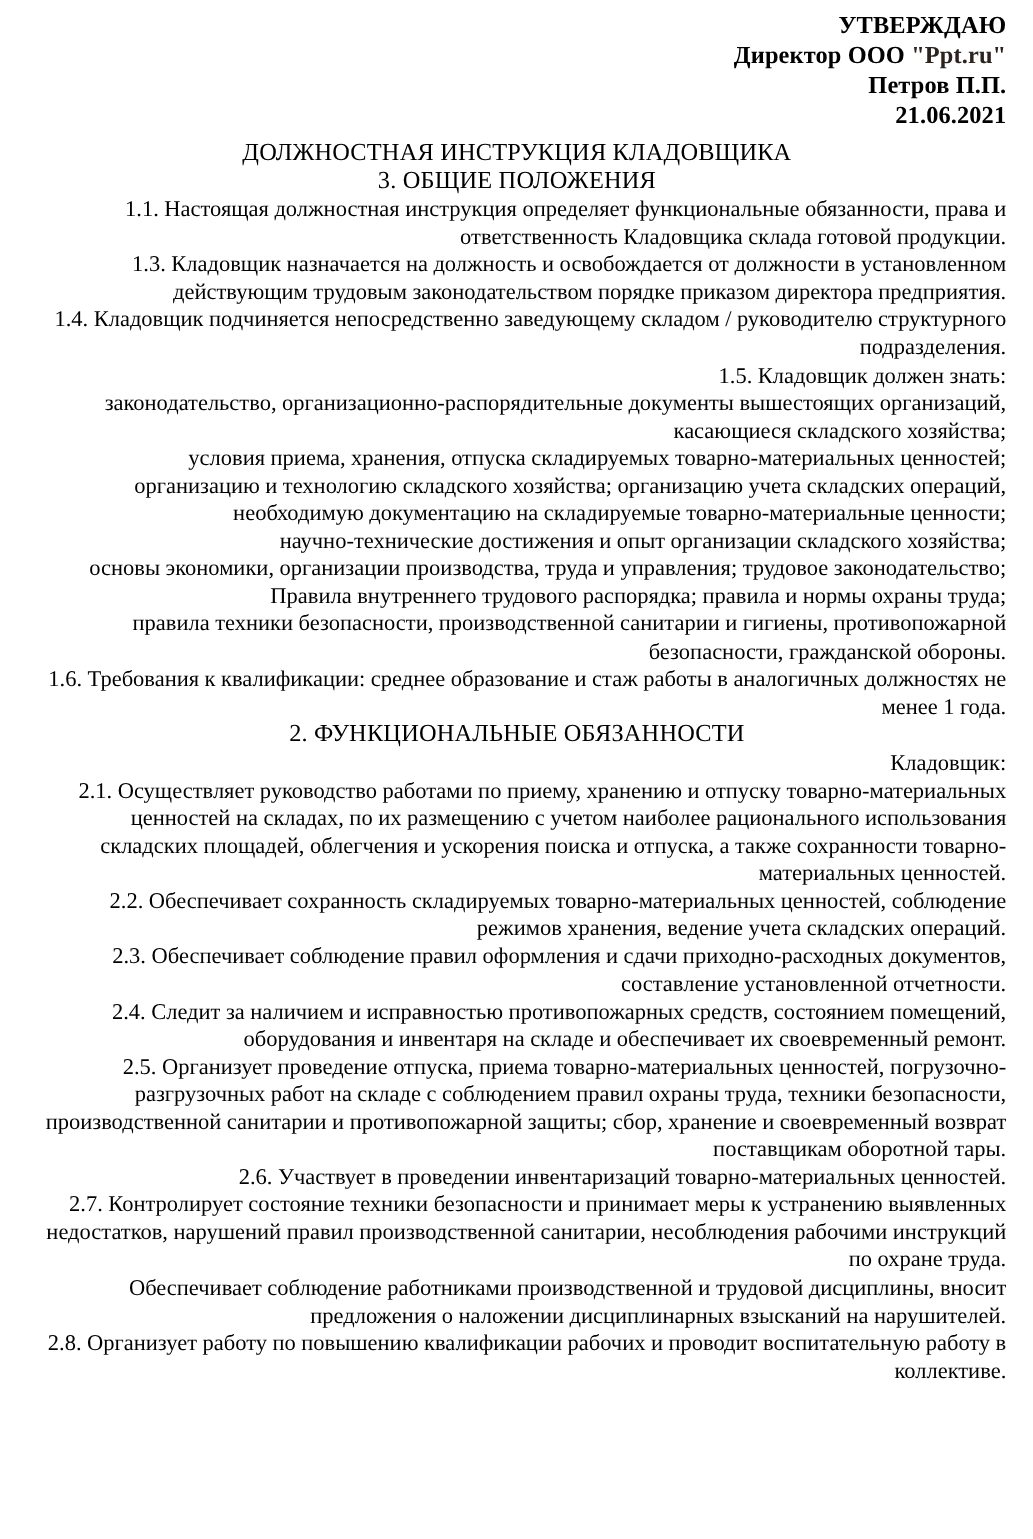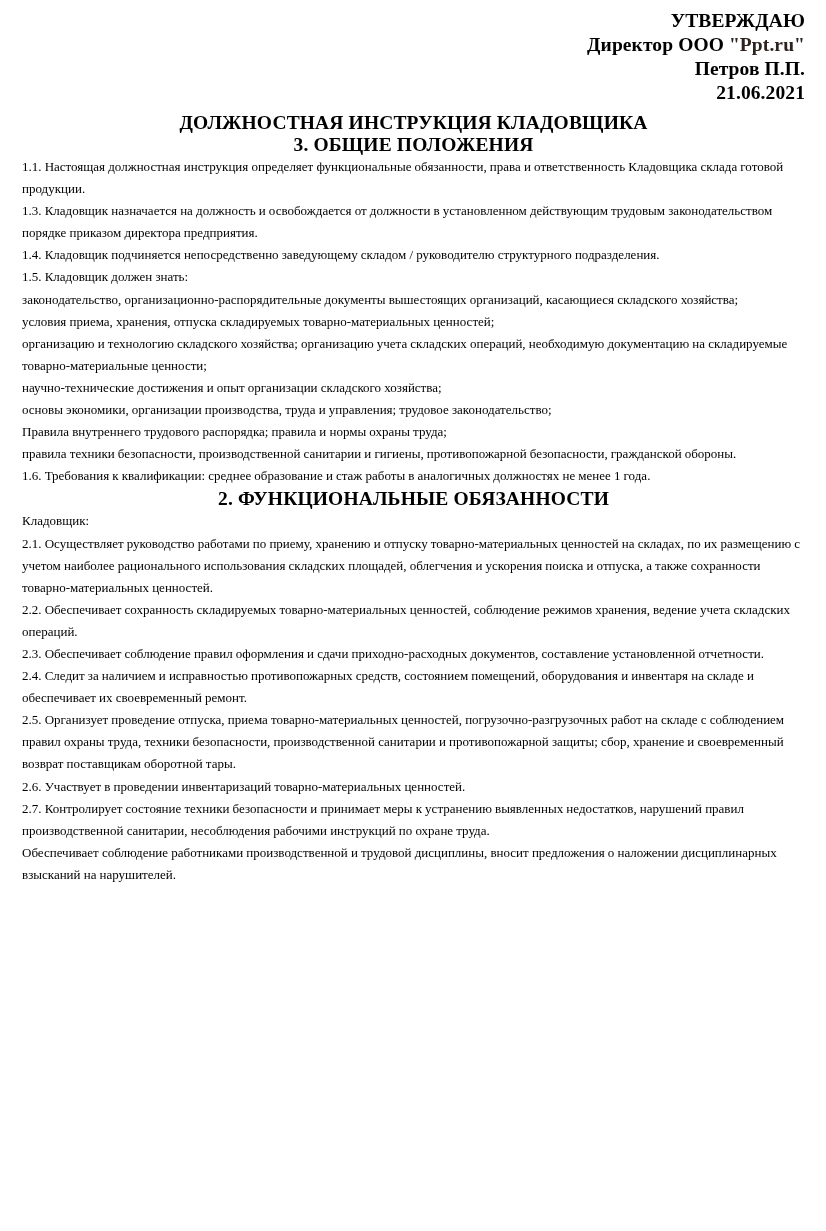--- a/index.html
+++ b/index.html
@@ -37,38 +37,38 @@
     white-space: pre;
   }
   .approval .brand {
     color: #2d231e;
   }
 
   
   .doc-title,
   .section-heading {
     text-align: center;
-    font-weight: bold;
+    font-weight: normal;
     font-size: 19.5px;
     line-height: 22px;
     letter-spacing: 0.15px;
     white-space: pre;
   }
   .doc-title {
     margin-top: 7px;
   }
   .section-heading.two {
     margin-top: 1px;
   }
 
   
   .body-block {
-    font-size: 13px;
+    font-size: 18px;
     line-height: 22.1px;
-    text-align: left;
+    text-align: right;
   }
   .para {
     margin: 0;
     text-indent: 0;
     max-width: 784px;
     word-spacing: -0.1px;
   }
 </style>
 </head>
 <body>
@@ -106,15 +106,16 @@
   <div class="body-block">
     <p class="para">Кладовщик:</p>
     <p class="para">2.1. Осуществляет руководство работами по приему, хранению и отпуску товарно-материальных ценностей на складах, по их размещению с учетом наиболее рационального использования складских площадей, облегчения и ускорения поиска и отпуска, а также сохранности товарно-материальных ценностей.</p>
     <p class="para">2.2. Обеспечивает сохранность складируемых товарно-материальных ценностей, соблюдение режимов хранения, ведение учета складских операций.</p>
     <p class="para">2.3. Обеспечивает соблюдение правил оформления и сдачи приходно-расходных документов, составление установленной отчетности.</p>
     <p class="para">2.4. Следит за наличием и исправностью противопожарных средств, состоянием помещений, оборудования и инвентаря на складе и обеспечивает их своевременный ремонт.</p>
     <p class="para">2.5. Организует проведение отпуска, приема товарно-материальных ценностей, погрузочно-разгрузочных работ на складе с соблюдением правил охраны труда, техники безопасности, производственной санитарии и противопожарной защиты; сбор, хранение и своевременный возврат поставщикам оборотной тары.</p>
     <p class="para">2.6. Участвует в проведении инвентаризаций товарно-материальных ценностей.</p>
     <p class="para">2.7. Контролирует состояние техники безопасности и принимает меры к устранению выявленных недостатков, нарушений правил производственной санитарии, несоблюдения рабочими инструкций по охране труда.</p>
     <p class="para">Обеспечивает соблюдение работниками производственной и трудовой дисциплины, вносит предложения о наложении дисциплинарных взысканий на нарушителей.</p>
+    <p class="para">2.8. Организует работу по повышению квалификации рабочих и проводит воспитательную работу в коллективе.</p>
   </div>
 
 </div>
 
 </body></html>

